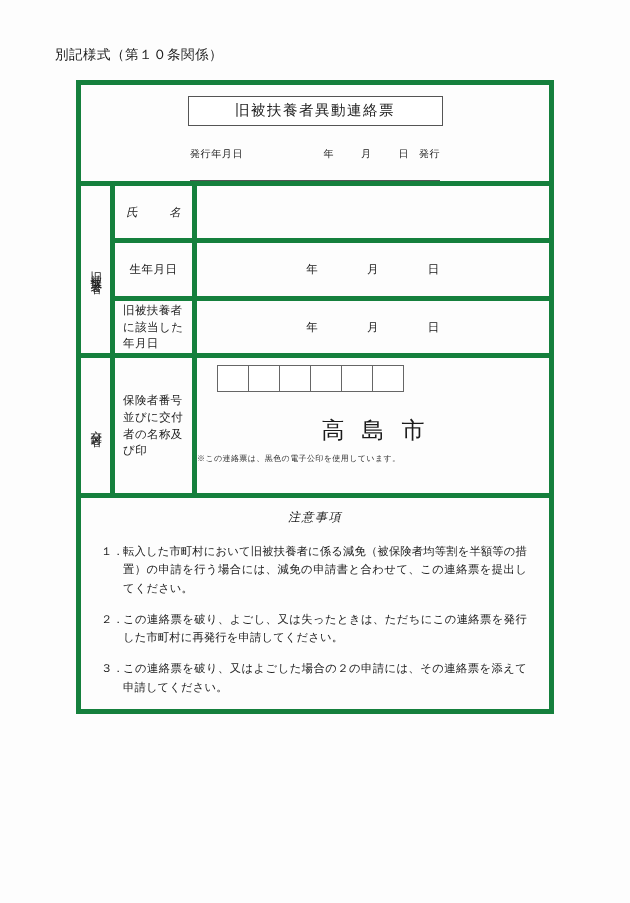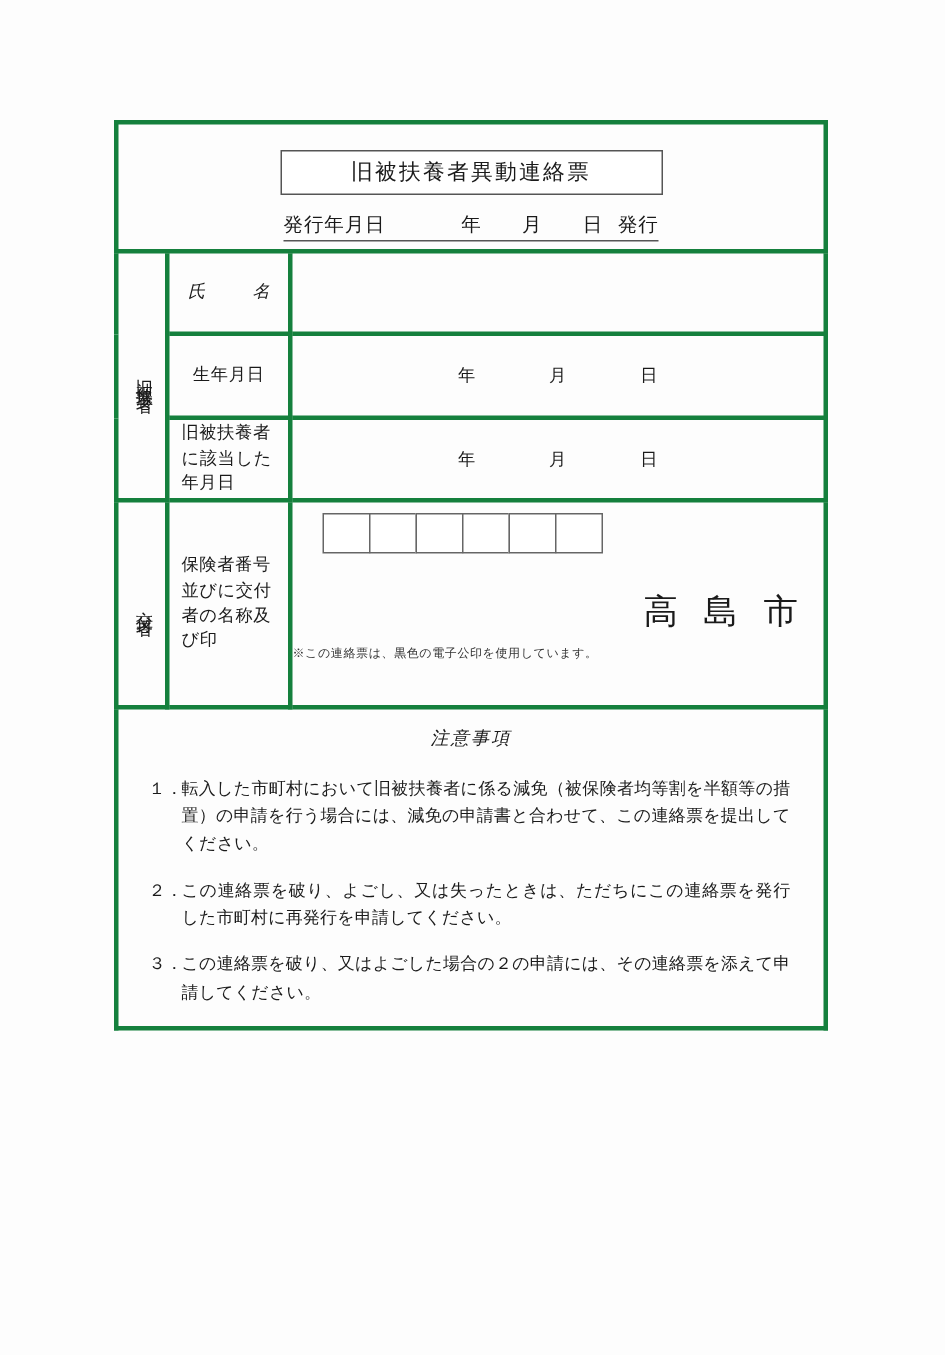--- a/index.html
+++ b/index.html
@@ -35,21 +35,21 @@
   
   .form-table {
     position: absolute;
     left: 76px;
     top: 80px;
     width: 473px;
     border-collapse: collapse;
     table-layout: fixed;
   }
   .form-table td {
-    border: 3px solid #15803d;
+    border: 5px solid #15803d;
     padding: 0;
     vertical-align: middle;
   }
 
   
   .col-vert   { width: 34px; }
   .col-label  { width: 82px; }
   .col-value  { width: 357px; }
 
   
@@ -62,24 +62,24 @@
     margin: 11px auto 0 auto;
     border: 1px solid #555;
     text-align: center;
     font-size: 14.5px;
     letter-spacing: 1.5px;
     padding: 4px 0 5px 0;
     background: #fff;
   }
   .issue-line {
     width: 250px;
-    margin: 11px auto 0 auto;
+    margin: 21px auto 0 auto;
     border-bottom: 1px solid #555;
-    font-size: 13px;
-    padding-bottom: 1px;
+    font-size: 10px;
+    padding-bottom: 19px;
     display: flex;
     align-items: flex-end;
     white-space: nowrap;
   }
   .issue-line .lbl { letter-spacing: 0.6px; }
   .issue-line .spacer { flex: 1 1 auto; }
   .issue-line .dunit { letter-spacing: 0.5px; }
   .issue-line .gap-a { display: inline-block; width: 27px; }
   .issue-line .gap-b { display: inline-block; width: 27px; }
   .issue-line .gap-c { display: inline-block; width: 10px; }
@@ -146,21 +146,21 @@
     border: 1px solid #666;
     margin-right: -1px;
     background: #fff;
   }
 
   .city-name {
     position: absolute;
     left: 0;
     right: 0;
     top: 57px;
-    text-align: right;
+    text-align: center;
     font-size: 23px;
     letter-spacing: 17px;
     text-indent: 17px;
     font-family: "Liberation Serif", "DejaVu Serif", serif;
   }
   .seal-note {
     position: absolute;
     left: 0;
     right: 0;
     top: 95px;
@@ -200,20 +200,21 @@
   .note-text {
     flex: 1 1 auto;
     text-align: justify;
   }
 </style>
 </head>
 <body>
 
 <div class="page">
 
+  <div class="form-header">別記様式（第１０条関係）</div>
 
   <table class="form-table">
     <colgroup>
       <col class="col-vert">
       <col class="col-label">
       <col class="col-value">
     </colgroup>
     <tbody>
 
       <tr>

